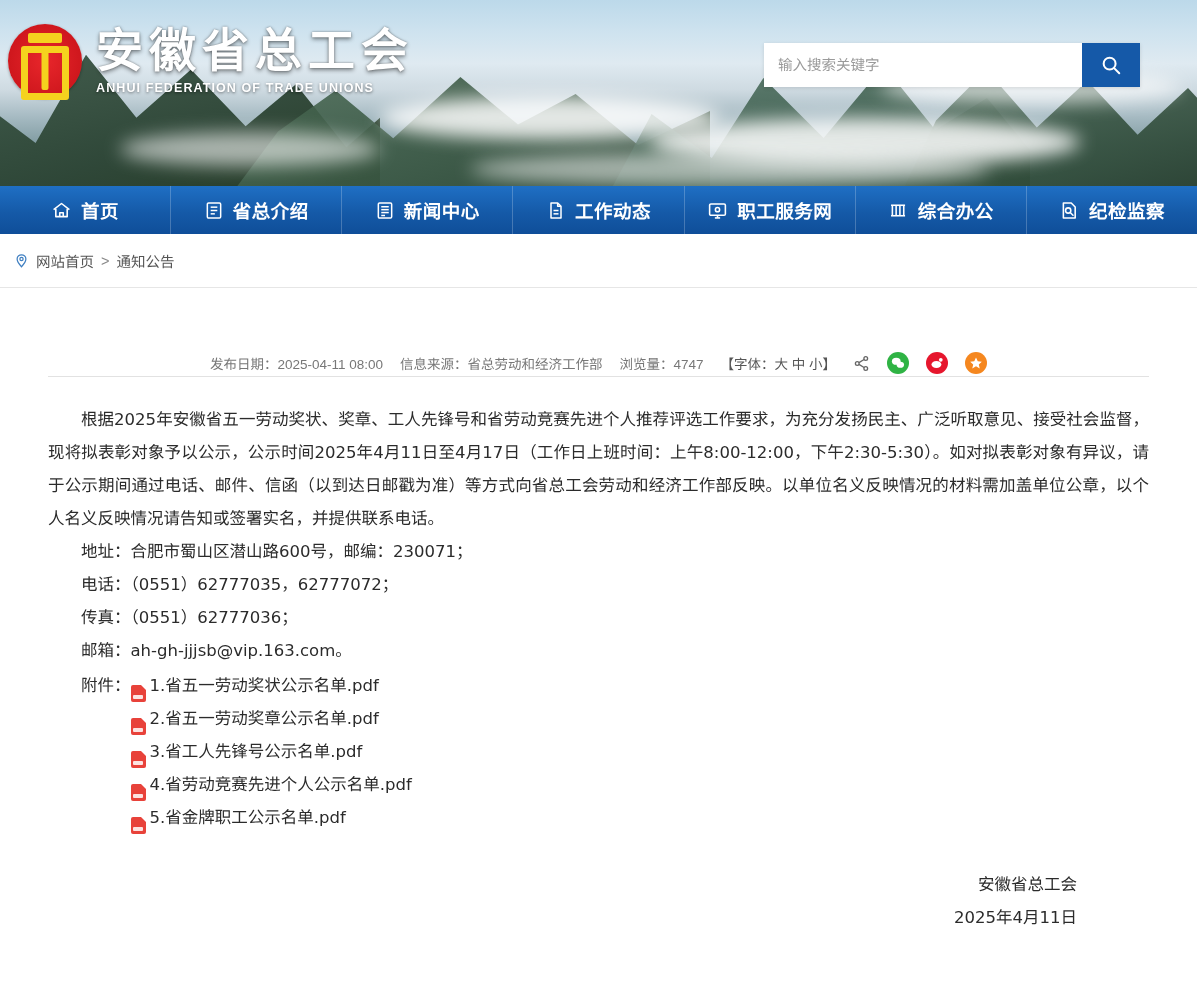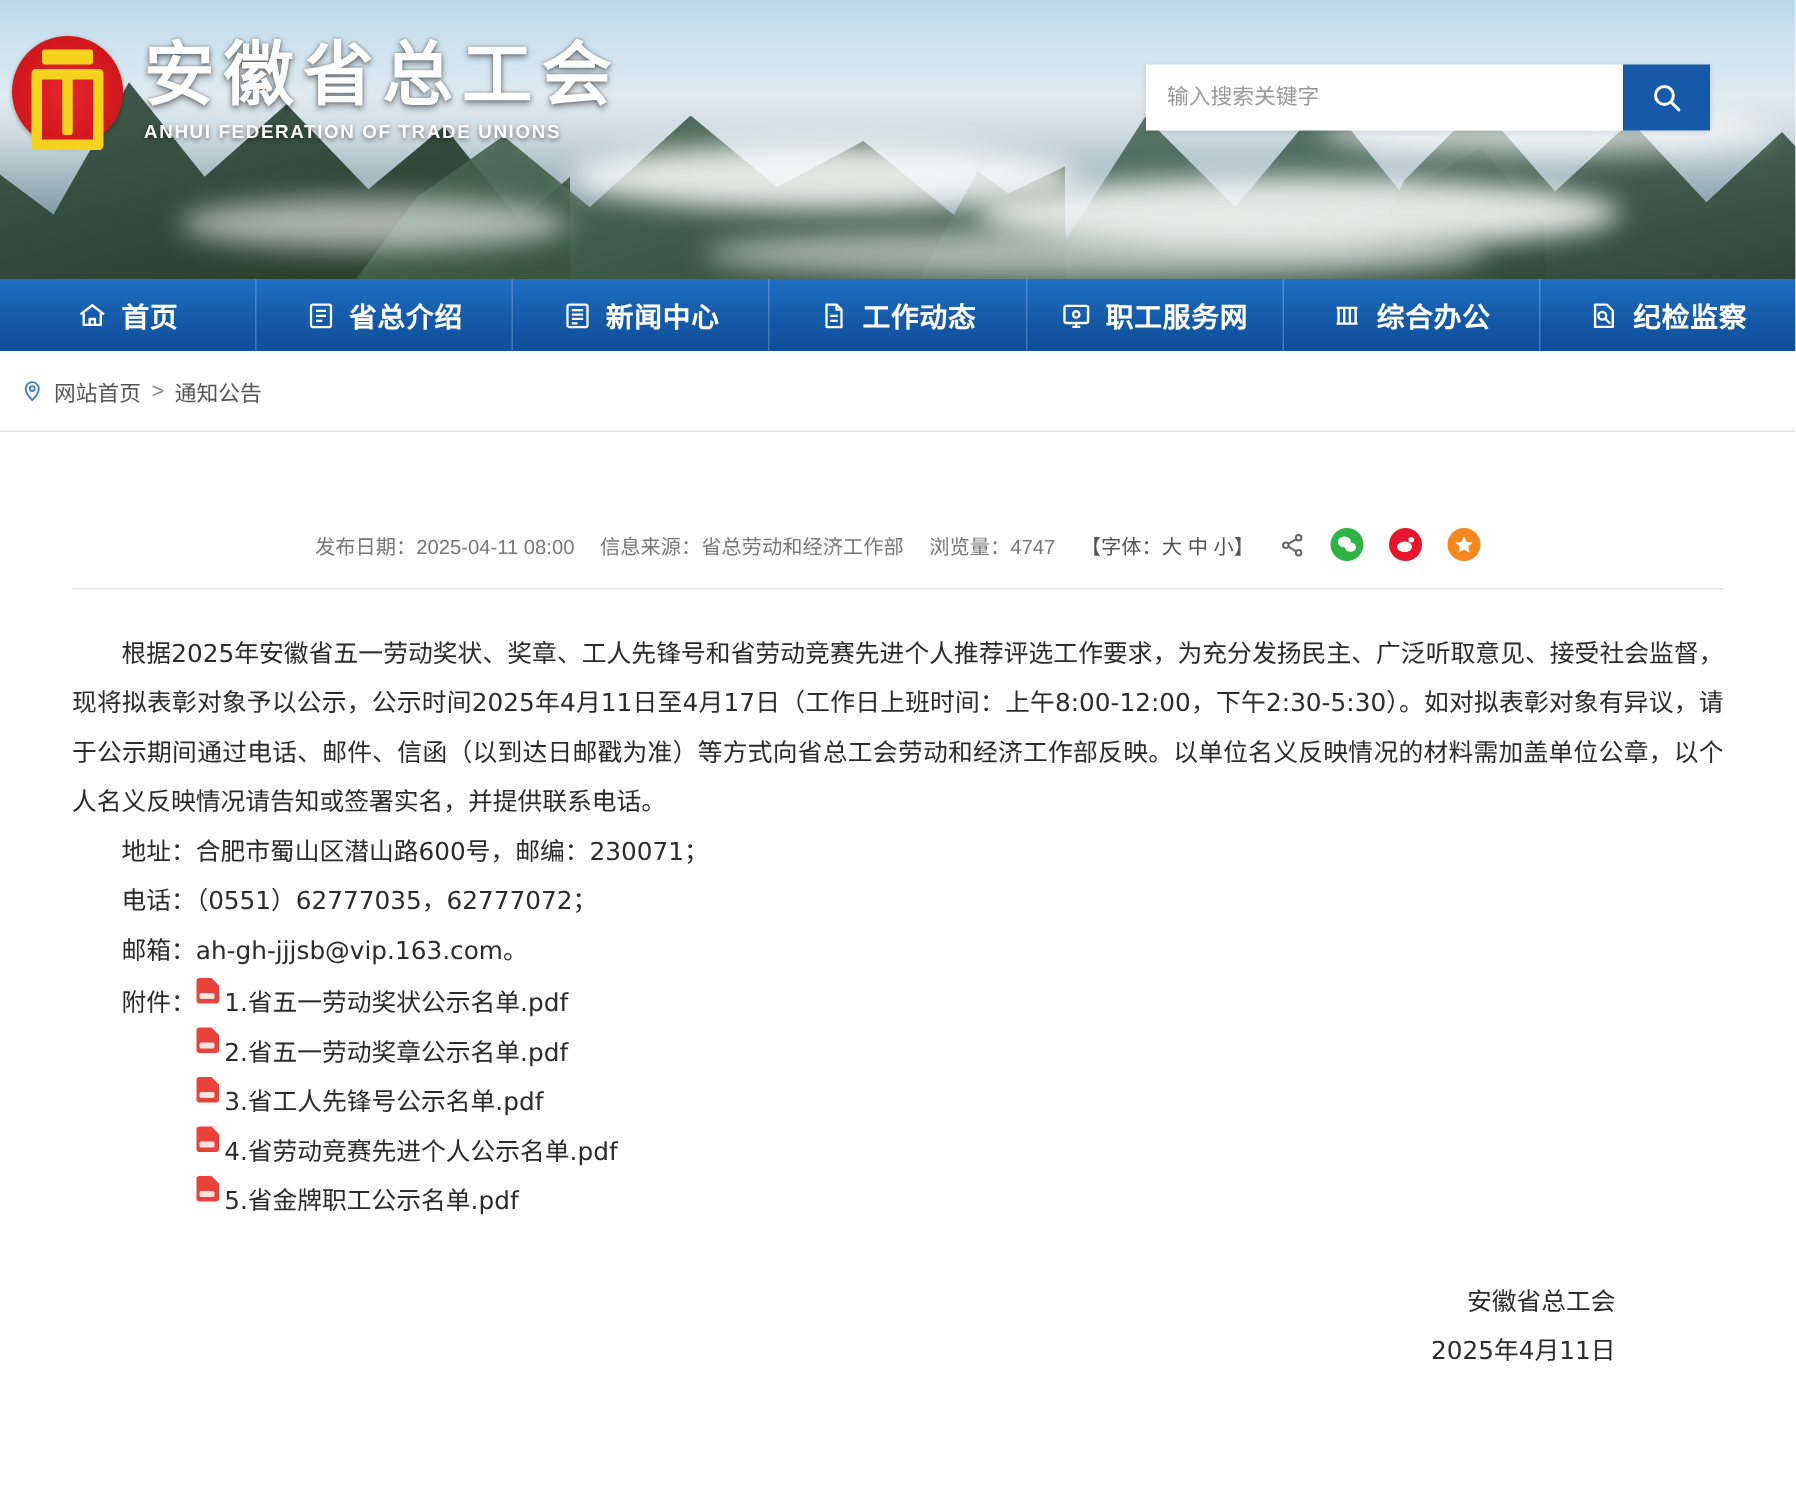--- a/index.html
+++ b/index.html
@@ -174,21 +174,21 @@
     letter-spacing: .4px;
     margin: 0 38px;
     font-family: "DejaVu Sans", "Liberation Sans", sans-serif;
   }
   .meta {
     margin-top: 26px;
     display: flex; align-items: center; justify-content: center;
     gap: 17px;
     font-size: 13.5px;
     color: #777;
-    padding-bottom: 18px;
+    padding-bottom: 2px;
     border-bottom: 1px solid #e2e2e2;
   }
   .meta .fontsize { color: #555; }
   .share-ico {
     width: 22px; height: 22px; border-radius: 50%;
     display: inline-flex; align-items: center; justify-content: center;
     color: #fff; font-size: 12px; cursor: pointer; flex: none;
   }
   .share-plain { color: #666; cursor: pointer; display:flex; align-items:center;}
   .s-wechat { background: #2fb344; }
@@ -203,21 +203,21 @@
     font-family: "DejaVu Sans", "Liberation Sans", sans-serif;
   }
   .body-text p { margin: 0; text-align: justify; }
   .indent { text-indent: 2em; }
   .contact-line { text-indent: 2em; }
 
   .attach-block { display: flex; margin-top: 2px; }
   .attach-label { text-indent: 2em; white-space: nowrap; }
   .attach-list { display: flex; flex-direction: column; }
   .attach-item {
-    display: flex; align-items: flex-start; gap: 4px;
+    display: flex; align-items: flex-end; gap: 4px;
     color: #2b2b2b; text-decoration: none; cursor: pointer;
   }
   .pdf-ico {
     width: 15px; height: 17px; flex: none;
     background: #e8423a;
     border-radius: 2px;
     position: relative;
     display: inline-block;
   }
   .pdf-ico::after {
@@ -422,20 +422,21 @@
           <polygon points="12,2.5 15,9 22,9.8 16.8,14.4 18.4,21.3 12,17.7 5.6,21.3 7.2,14.4 2,9.8 9,9"></polygon>
         </svg>
       </span>
     </div>
 
     <div class="body-text">
       <p class="indent">根据2025年安徽省五一劳动奖状、奖章、工人先锋号和省劳动竞赛先进个人推荐评选工作要求，为充分发扬民主、广泛听取意见、接受社会监督，现将拟表彰对象予以公示，公示时间2025年4月11日至4月17日（工作日上班时间：上午8:00-12:00，下午2:30-5:30）。如对拟表彰对象有异议，请于公示期间通过电话、邮件、信函（以到达日邮戳为准）等方式向省总工会劳动和经济工作部反映。以单位名义反映情况的材料需加盖单位公章，以个人名义反映情况请告知或签署实名，并提供联系电话。</p>
 
       <p class="contact-line">地址：合肥市蜀山区潜山路600号，邮编：230071；</p>
       <p class="contact-line">电话：（0551）62777035，62777072；</p>
+      <p class="contact-line">传真：（0551）62777036；</p>
       <p class="contact-line">邮箱：ah-gh-jjjsb@vip.163.com。</p>
 
       <div class="attach-block">
         <span class="attach-label">附件：</span>
         <div class="attach-list">
           <a class="attach-item">
             <span class="pdf-ico"></span>
             <span>1.省五一劳动奖状公示名单.pdf</span>
           </a>
           <a class="attach-item">

